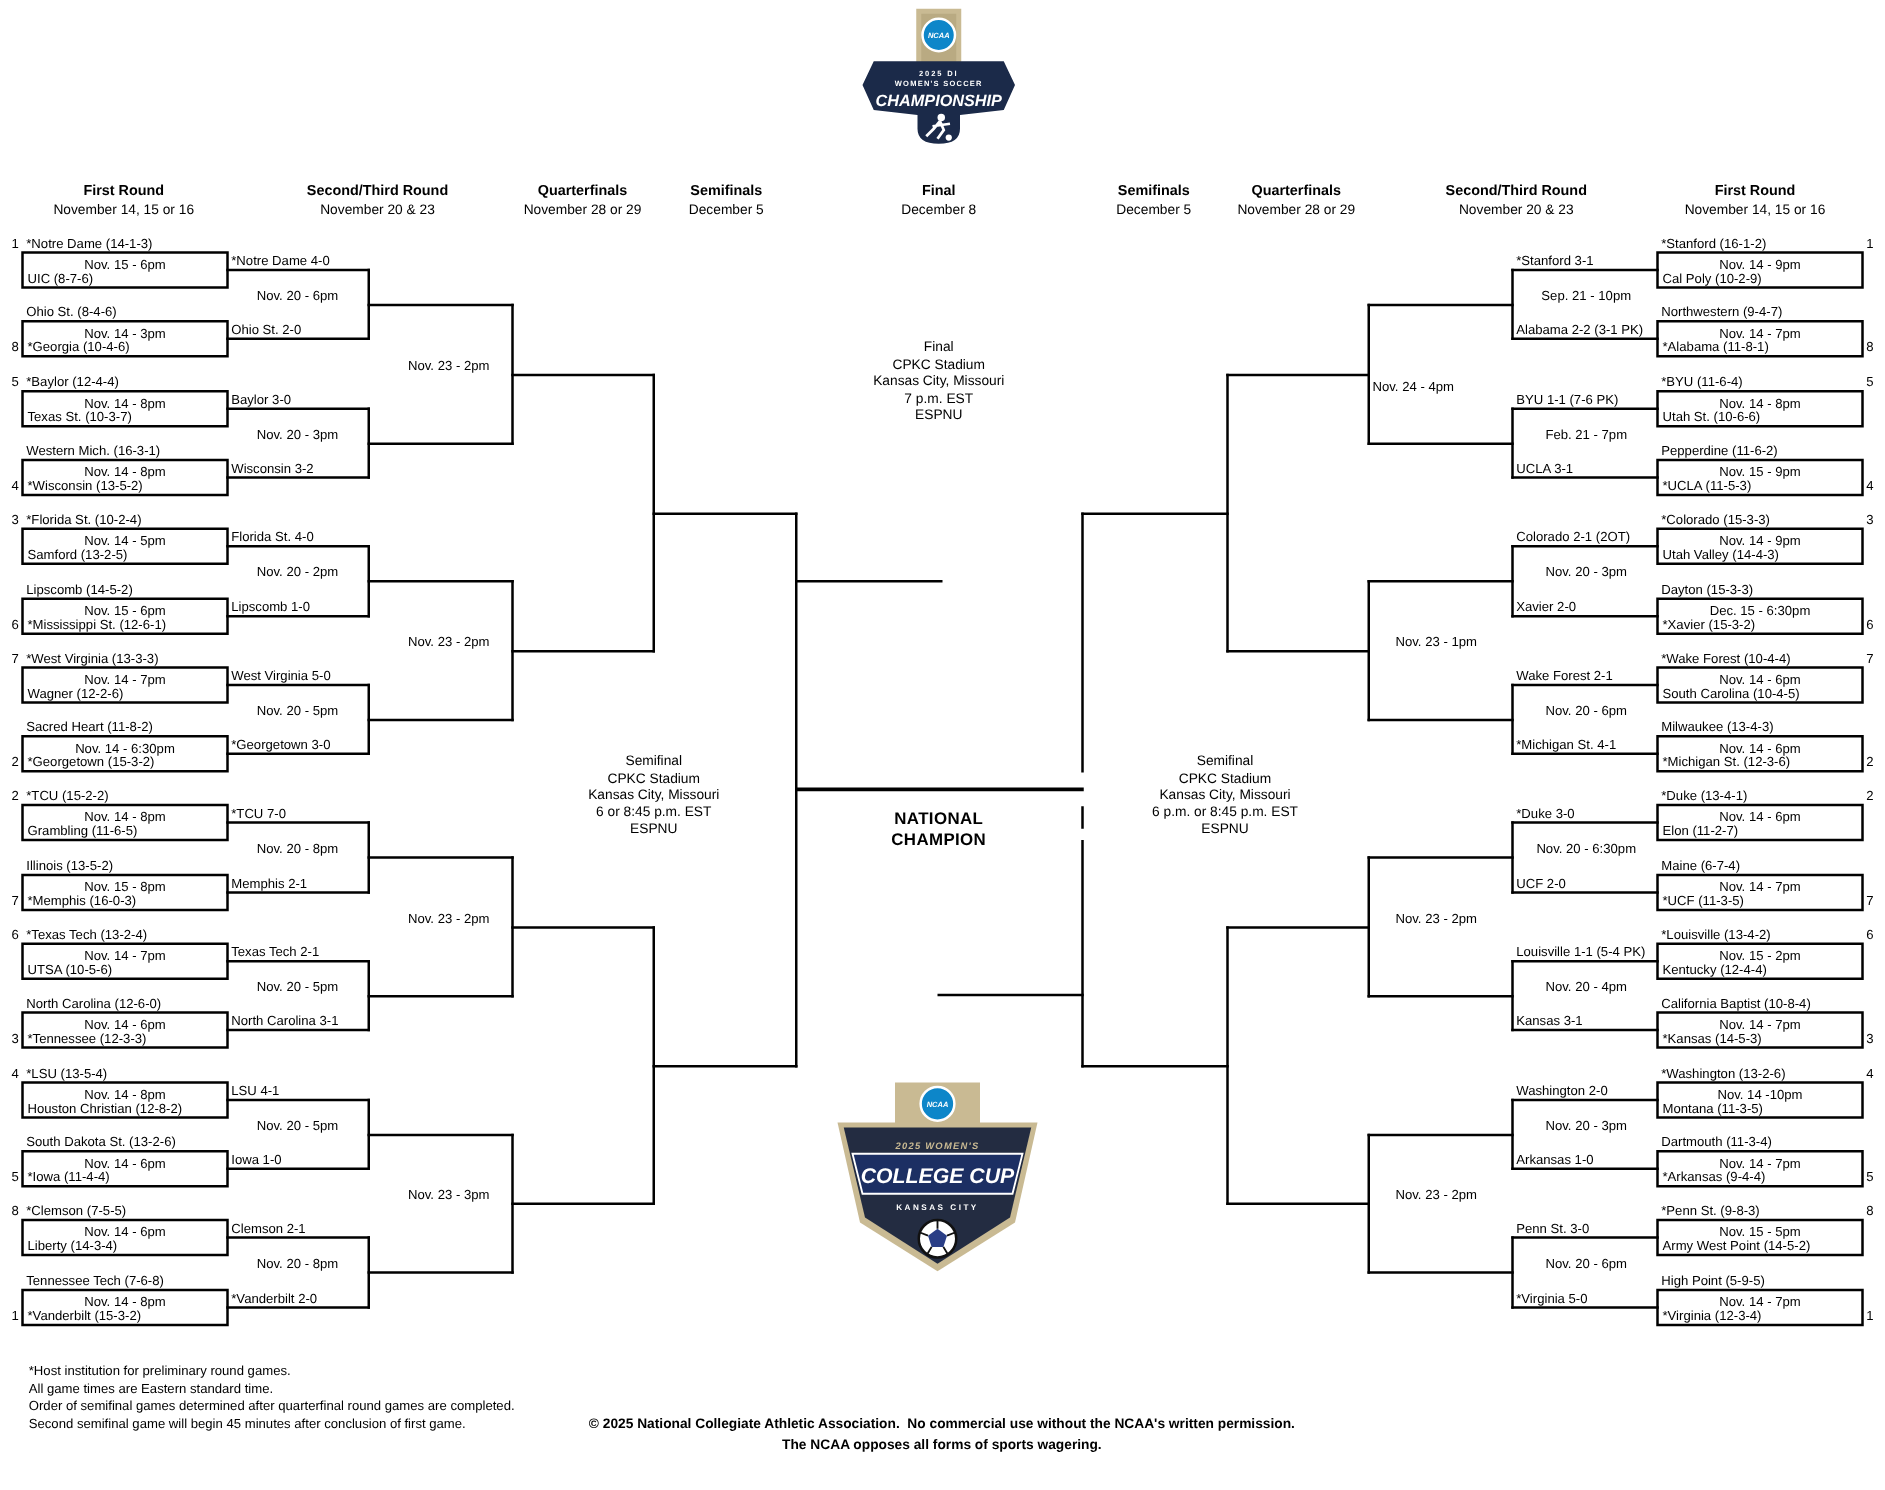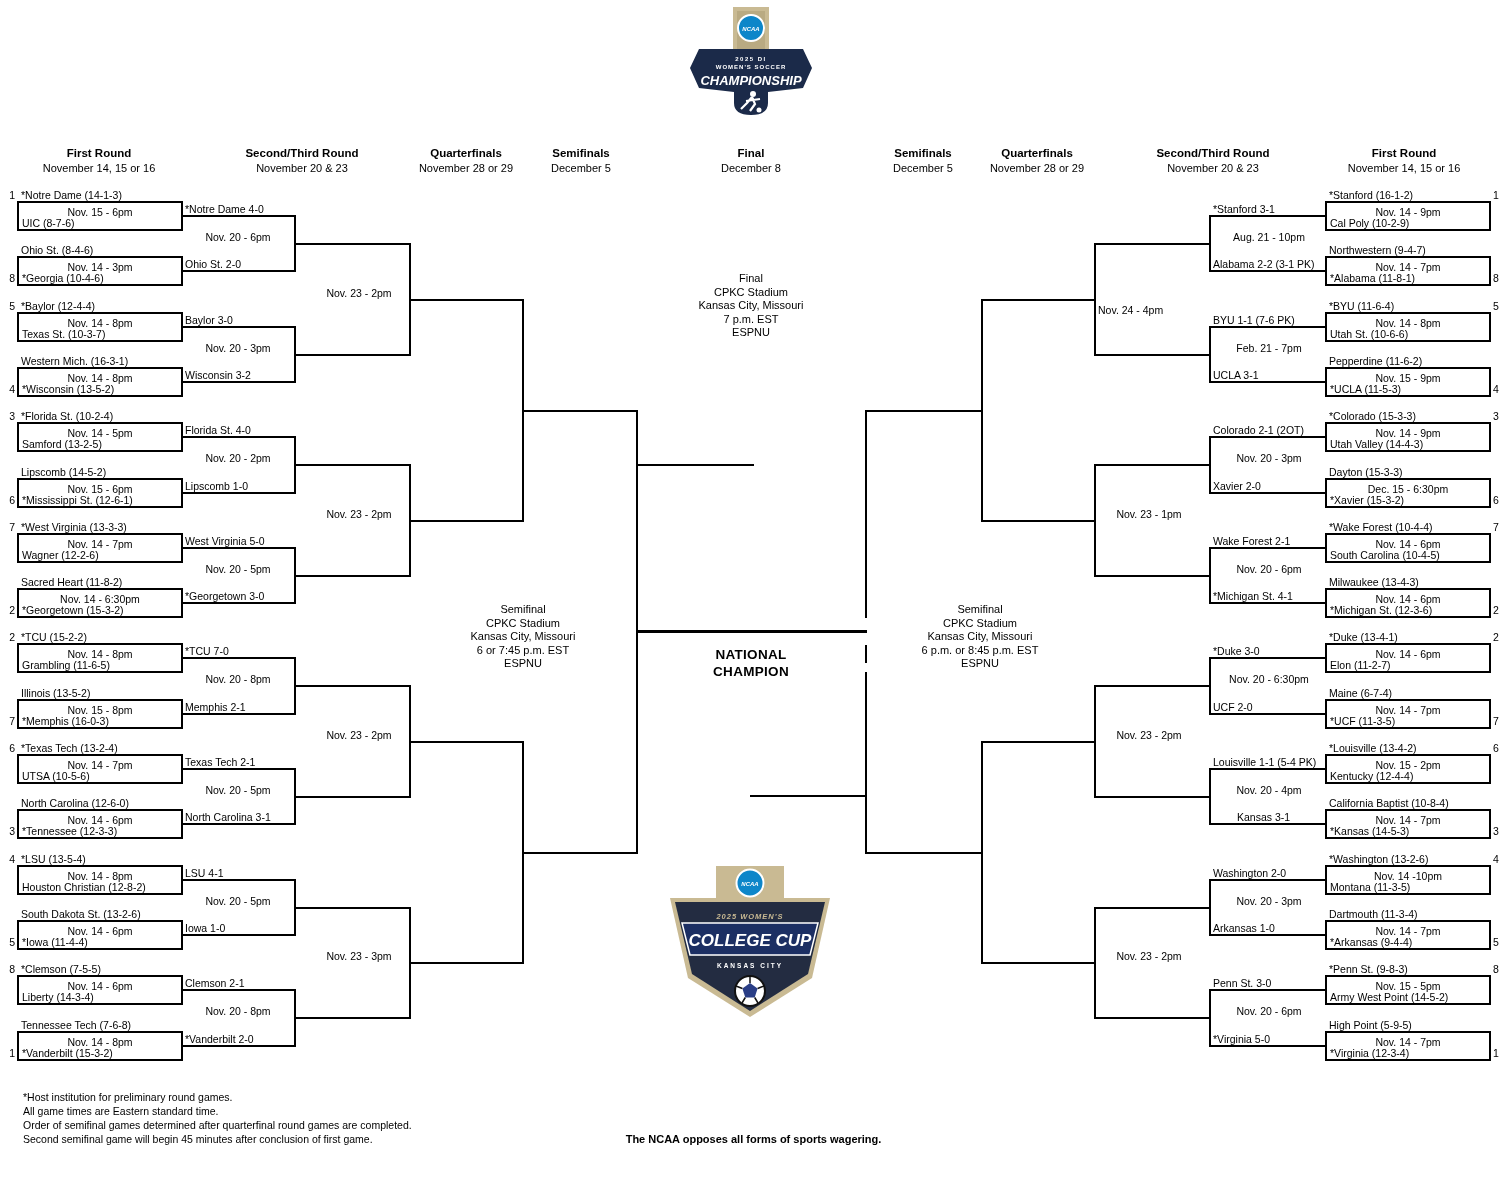--- a/index.html
+++ b/index.html
@@ -101,21 +101,21 @@
     <div>CPKC Stadium</div>
     <div>Kansas City, Missouri</div>
     <div>7 p.m. EST</div>
     <div>ESPNU</div>
   </div>
 
   <div class="ctr" style="left:423px;top:603px;width:200px">
     <div>Semifinal</div>
     <div>CPKC Stadium</div>
     <div>Kansas City, Missouri</div>
-    <div>6 or 7:45 p.m. EST</div>
+    <div>6 or 8:45 p.m. EST</div>
     <div>ESPNU</div>
   </div>
   <div class="ctr" style="left:880px;top:603px;width:200px">
     <div>Semifinal</div>
     <div>CPKC Stadium</div>
     <div>Kansas City, Missouri</div>
     <div>6 p.m. or 8:45 p.m. EST</div>
     <div>ESPNU</div>
   </div>
 
@@ -357,21 +357,21 @@
       <div class="t" style="left: 1329px; top: 1019px;">High Point (5-9-5)</div>
       <div class="t" style="left: 1326px; top: 1036px; width: 164px; text-align: center;">Nov. 14 - 7pm</div>
       <div class="t" style="left: 1330px; top: 1047px;">*Virginia (12-3-4)</div>
       <div class="t" style="left: 1493px; top: 1047px; width: 13px; text-align: left;">1</div>
       <div class="ln" style="left: 1209px; top: 215px; width: 118px; height: 2px;"></div>
       <div class="ln" style="left: 1209px; top: 270px; width: 118px; height: 2px;"></div>
       <div class="ln" style="left: 1209px; top: 215px; width: 2px; height: 57px;"></div>
       <div class="ln" style="left: 1094px; top: 243px; width: 117px; height: 2px;"></div>
       <div class="t" style="left: 1213px; top: 203px;">*Stanford 3-1</div>
       <div class="t" style="left: 1213px; top: 258px;">Alabama 2-2 (3-1 PK)</div>
-      <div class="t" style="left: 1213px; top: 231px; width: 112px; text-align: center;">Aug. 21 - 10pm</div>
+      <div class="t" style="left: 1213px; top: 231px; width: 112px; text-align: center;">Sep. 21 - 10pm</div>
       <div class="ln" style="left: 1209px; top: 326px; width: 118px; height: 2px;"></div>
       <div class="ln" style="left: 1209px; top: 381px; width: 118px; height: 2px;"></div>
       <div class="ln" style="left: 1209px; top: 326px; width: 2px; height: 57px;"></div>
       <div class="ln" style="left: 1094px; top: 354px; width: 117px; height: 2px;"></div>
       <div class="t" style="left: 1213px; top: 314px;">BYU 1-1 (7-6 PK)</div>
       <div class="t" style="left: 1213px; top: 369px;">UCLA 3-1</div>
       <div class="t" style="left: 1213px; top: 342px; width: 112px; text-align: center;">Feb. 21 - 7pm</div>
       <div class="ln" style="left: 1209px; top: 436px; width: 118px; height: 2px;"></div>
       <div class="ln" style="left: 1209px; top: 492px; width: 118px; height: 2px;"></div>
       <div class="ln" style="left: 1209px; top: 436px; width: 2px; height: 58px;"></div>
@@ -391,21 +391,21 @@
       <div class="ln" style="left: 1209px; top: 657px; width: 2px; height: 58px;"></div>
       <div class="ln" style="left: 1094px; top: 685px; width: 117px; height: 2px;"></div>
       <div class="t" style="left: 1213px; top: 645px;">*Duke 3-0</div>
       <div class="t" style="left: 1213px; top: 701px;">UCF 2-0</div>
       <div class="t" style="left: 1213px; top: 673px; width: 112px; text-align: center;">Nov. 20 - 6:30pm</div>
       <div class="ln" style="left: 1209px; top: 768px; width: 118px; height: 2px;"></div>
       <div class="ln" style="left: 1209px; top: 823px; width: 118px; height: 2px;"></div>
       <div class="ln" style="left: 1209px; top: 768px; width: 2px; height: 57px;"></div>
       <div class="ln" style="left: 1094px; top: 796px; width: 117px; height: 2px;"></div>
       <div class="t" style="left: 1213px; top: 756px;">Louisville 1-1 (5-4 PK)</div>
-      <div class="t" style="left: 1213px; top: 811px; margin-left: 24px;">Kansas 3-1</div>
+      <div class="t" style="left: 1213px; top: 811px;">Kansas 3-1</div>
       <div class="t" style="left: 1213px; top: 784px; width: 112px; text-align: center;">Nov. 20 - 4pm</div>
       <div class="ln" style="left: 1209px; top: 879px; width: 118px; height: 2px;"></div>
       <div class="ln" style="left: 1209px; top: 934px; width: 118px; height: 2px;"></div>
       <div class="ln" style="left: 1209px; top: 879px; width: 2px; height: 57px;"></div>
       <div class="ln" style="left: 1094px; top: 907px; width: 117px; height: 2px;"></div>
       <div class="t" style="left: 1213px; top: 867px;">Washington 2-0</div>
       <div class="t" style="left: 1213px; top: 922px;">Arkansas 1-0</div>
       <div class="t" style="left: 1213px; top: 895px; width: 112px; text-align: center;">Nov. 20 - 3pm</div>
       <div class="ln" style="left: 1209px; top: 989px; width: 118px; height: 2px;"></div>
       <div class="ln" style="left: 1209px; top: 1045px; width: 118px; height: 2px;"></div>
@@ -437,16 +437,17 @@
       <div class="ln" style="left: 750px; top: 795px; width: 117px; height: 2px;"></div>
       <div class="ln" style="left: 636px; top: 630px; width: 231px; height: 3px;"></div>
     </div>
 
   <div class="fn" style="left:23px;top:1091px">*Host institution for preliminary round games.</div>
   <div class="fn" style="left:23px;top:1105px">All game times are Eastern standard time.</div>
   <div class="fn" style="left:23px;top:1119px">Order of semifinal games determined after quarterfinal round games are completed.</div>
   <div class="fn" style="left:23px;top:1133px">Second semifinal game will begin 45 minutes after conclusion of first game.</div>
 
   <div class="cp">
+    <div>© 2025 National Collegiate Athletic Association.  No commercial use without the NCAA's written permission.</div>
     <div>The NCAA opposes all forms of sports wagering.</div>
   </div>
 
 </div>
 
 </body></html>

